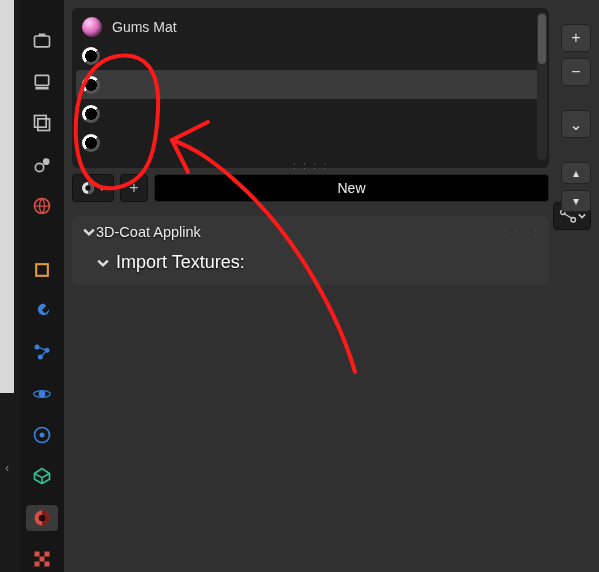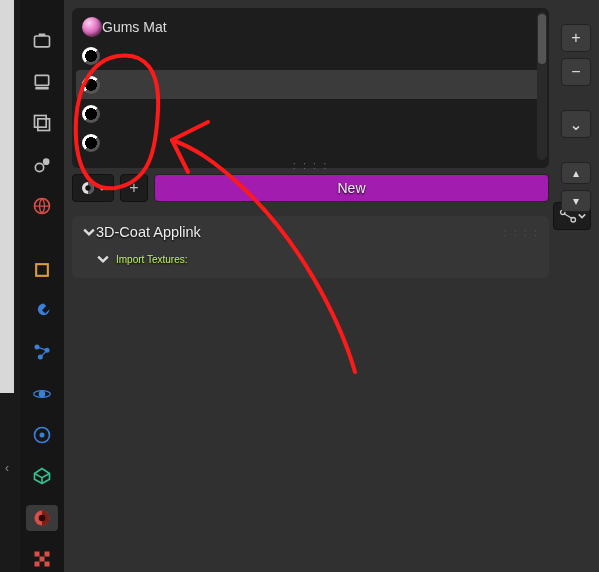--- a/index.html
+++ b/index.html
@@ -58,21 +58,21 @@
   }
   .slot-scroll {
     position:absolute; right:2px; top:4px; width:10px; height:148px;
     background:#2a2a2a; border-radius:5px;
   }
   .slot-scroll-thumb {
     position:absolute; left:1px; top:2px; width:8px; height:50px;
     background:#545454; border-radius:4px;
   }
   .slot {
-    display:flex; align-items:center; 
+    display:flex; align-items:center; gap:10px;
     height:29px; padding:0 6px;
     border-radius:4px;
   }
   .slot.selected { background:#3b3b3b; }
   .slot-sphere {
     width:20px; height:20px; border-radius:50%;
     background: radial-gradient(circle at 35% 30%, #ffd0f0, #e070c0 45%, #803070 100%);
     box-shadow: inset -2px -2px 3px rgba(0,0,0,.4);
   }
   .slot-matball {
@@ -92,21 +92,21 @@
     display:flex; gap:6px; margin-top:6px; align-items:stretch; height:28px;
   }
   .sel-btn {
     background:#1d1d1d; border:1px solid #111; border-radius:4px;
     display:flex; align-items:center; justify-content:center;
     cursor:pointer;
   }
   .sel-browse { width:42px; gap:2px; }
   .sel-add { width:28px; color:#bbb; font-size:16px; }
   .sel-new {
-    flex:1; background:#a21caf; border:1px solid #222; border-radius:4px;
+    flex:1; background:#000000; border:1px solid #222; border-radius:4px;
     display:flex; align-items:center; justify-content:center;
     color:#eee; font-size:14px;
     text-shadow:0 1px 2px #000;
     cursor:pointer;
   }
   .selector-row { position:relative; padding-right:0; }
   
   .linkbtn {
     position:absolute; right:8px; top:200px; width:38px; height:28px;
     background:#1d1d1d; border:1px solid #111; border-radius:4px;
@@ -130,21 +130,21 @@
   }
   .subpanel-body {
     padding:4px 10px 12px 24px;
     display:flex; align-items:center; gap:6px;
   }
   .disclosure {
     width:14px; height:14px; display:inline-flex; align-items:center; justify-content:center;
   }
   .disclosure svg { width:12px; height:12px; }
   .panel-label { font-size:14.5px; color:#eee; text-shadow:0 1px 2px #000; }
-  .sub-label   { font-size:10px;  color:#bef264; text-shadow:0 1px 2px #000;text-align:center; }
+  .sub-label   { font-size:18px;  color:#ffffff; text-shadow:0 1px 2px #000;text-align:center; }
   
   .rcol {
     position:absolute; right:8px; top:24px; width:30px;
     display:flex; flex-direction:column; gap:6px;
   }
   .rbtn {
     width:30px; height:28px;
     background:#3c3c3c; border:1px solid #222; border-radius:4px;
     display:flex; align-items:center; justify-content:center;
     color:#ddd; cursor:pointer;

